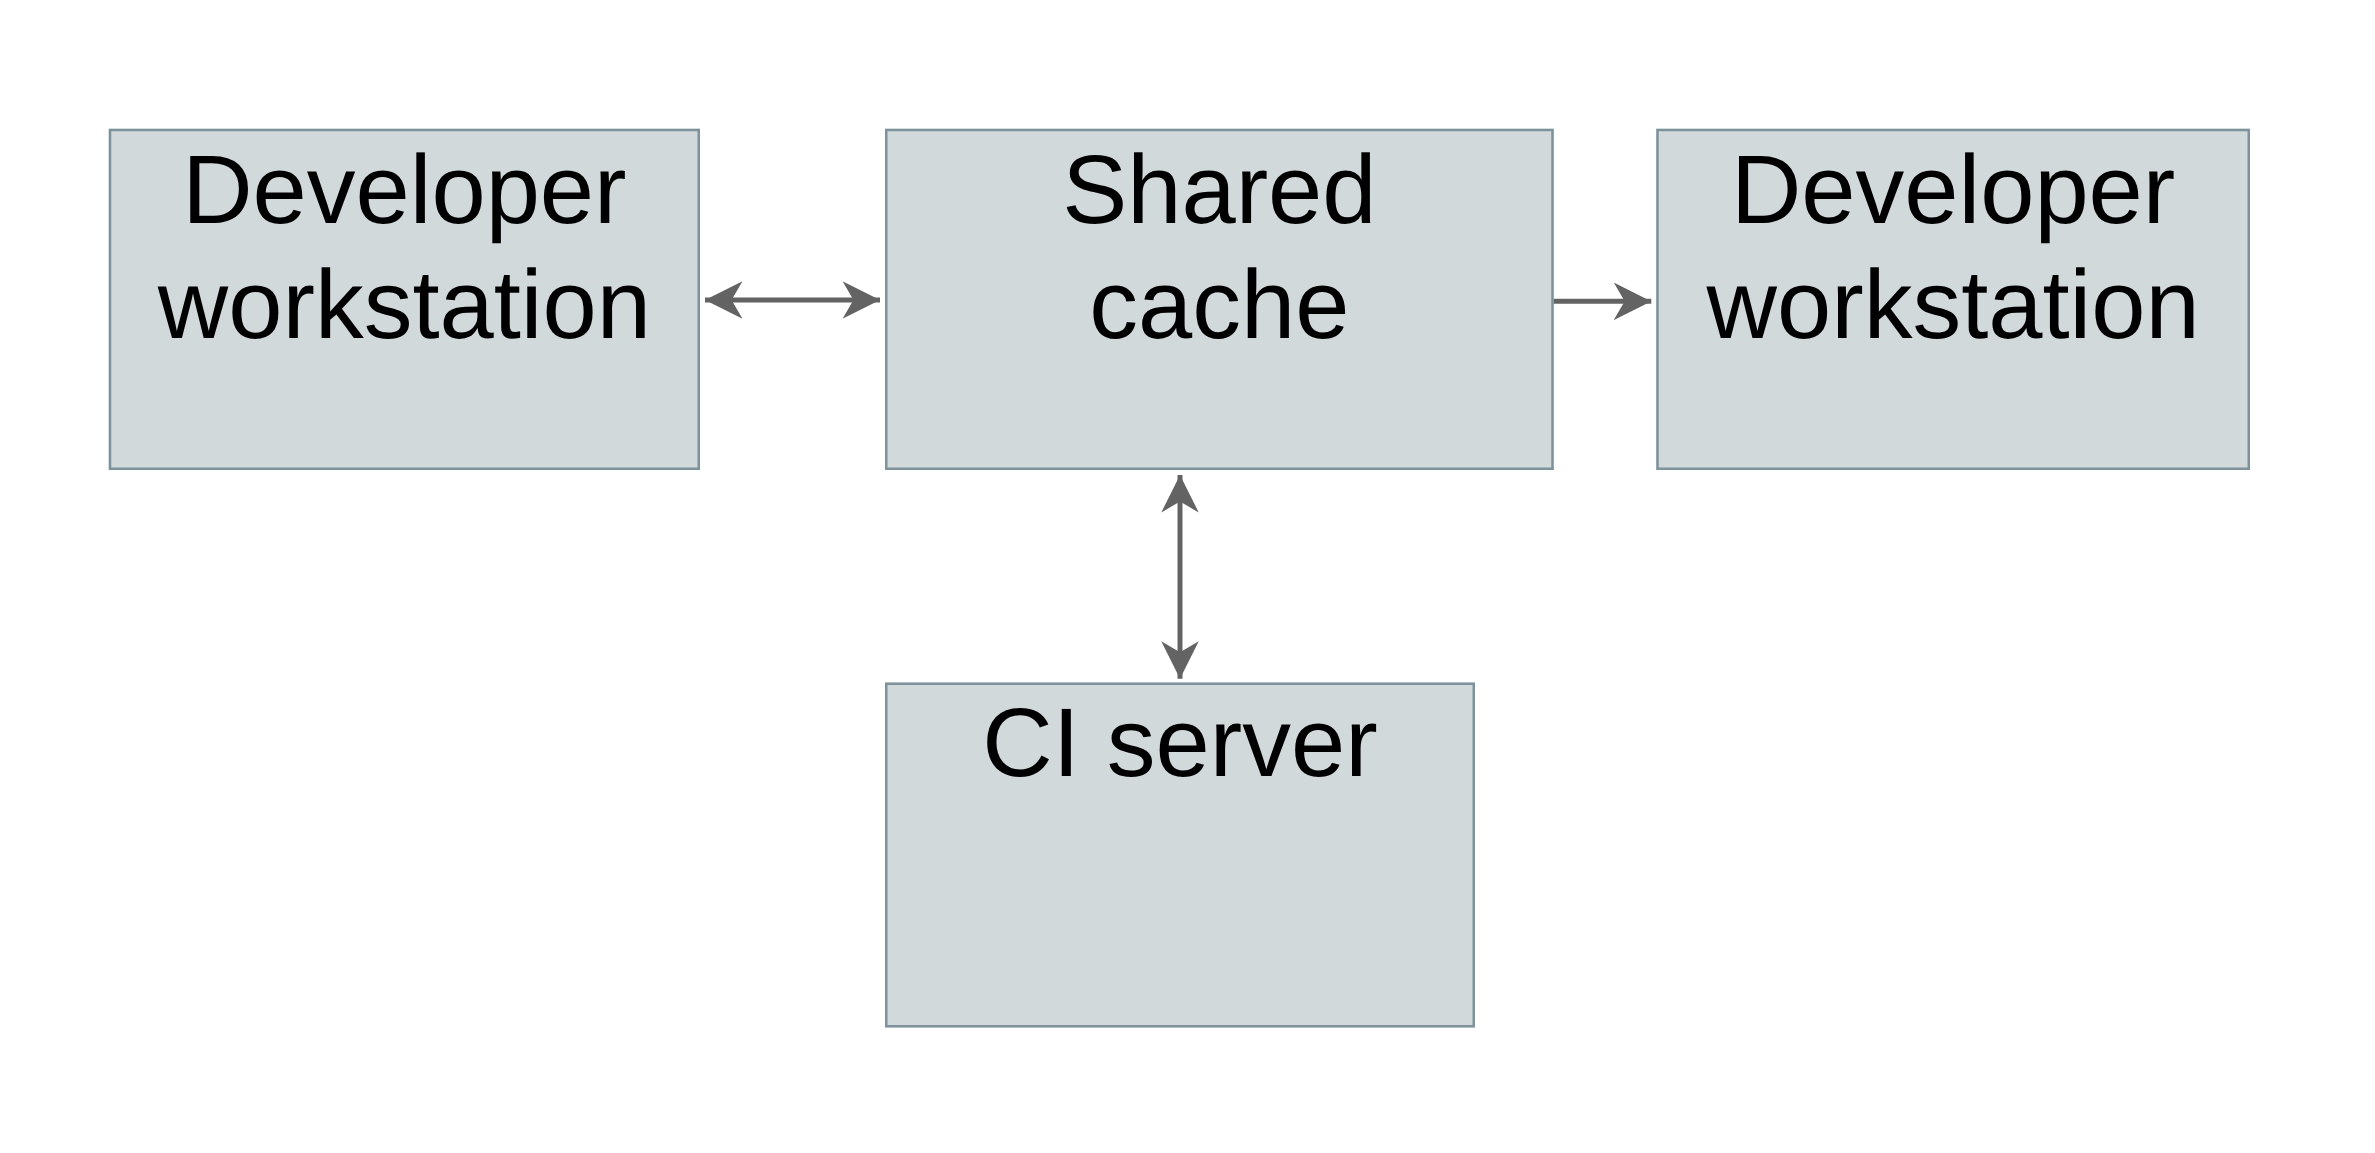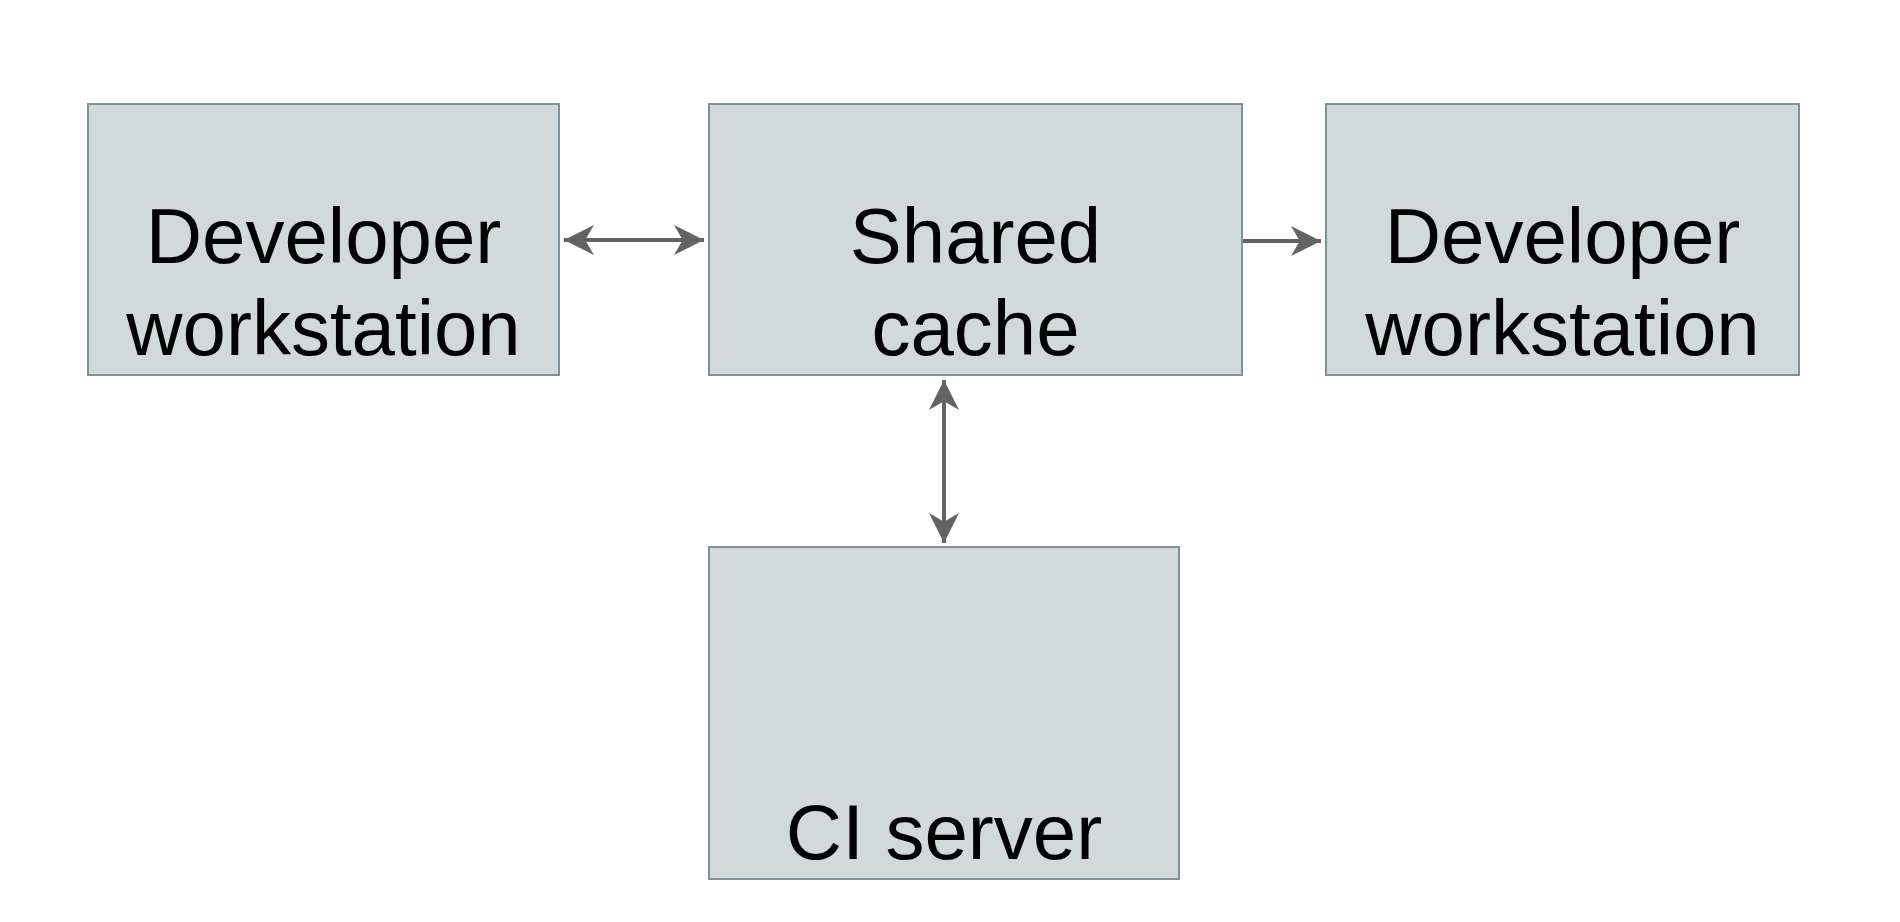--- a/index.html
+++ b/index.html
@@ -34,35 +34,35 @@
   }
   .arrows marker path {
     fill: var(--arrow-color);
     stroke: none;
   }
   .node {
     position: absolute;
     background: var(--node-fill);
     border: 2px solid var(--node-border);
     display: flex;
-    align-items: flex-end;
+    align-items: flex-start;
     justify-content: center;
     text-align: center;
   }
   .node .label {
     font-size: 78px;
     line-height: 1.18;
     color: var(--text-color);
     white-space: pre-line;
     letter-spacing: 0;
   }
   .node-dev-left   { left: 87px;   top: 103px; width: 473px; height: 273px; }
   .node-cache      { left: 708px;  top: 103px; width: 535px; height: 273px; }
   .node-dev-right  { left: 1325px; top: 103px; width: 475px; height: 273px; }
-  .node-ci         { left: 708px;  top: 546px; width: 472px; height: 334px; }
+  .node-ci         { left: 708px;  top: 546px; width: 472px; height: 276px; }
 </style>
 </head>
 <body>
 
 <div class="canvas">
 
   <svg class="arrows" viewBox="0 0 1900 922" xmlns="http://www.w3.org/2000/svg">
     <defs>
       <marker id="head" viewBox="0 0 12 12" refX="12" refY="6" markerWidth="30" markerHeight="30" markerUnits="userSpaceOnUse" orient="auto-start-reverse">
         <path d="M12 6 L0 0 L3.5 6 L0 12 Z"></path>

